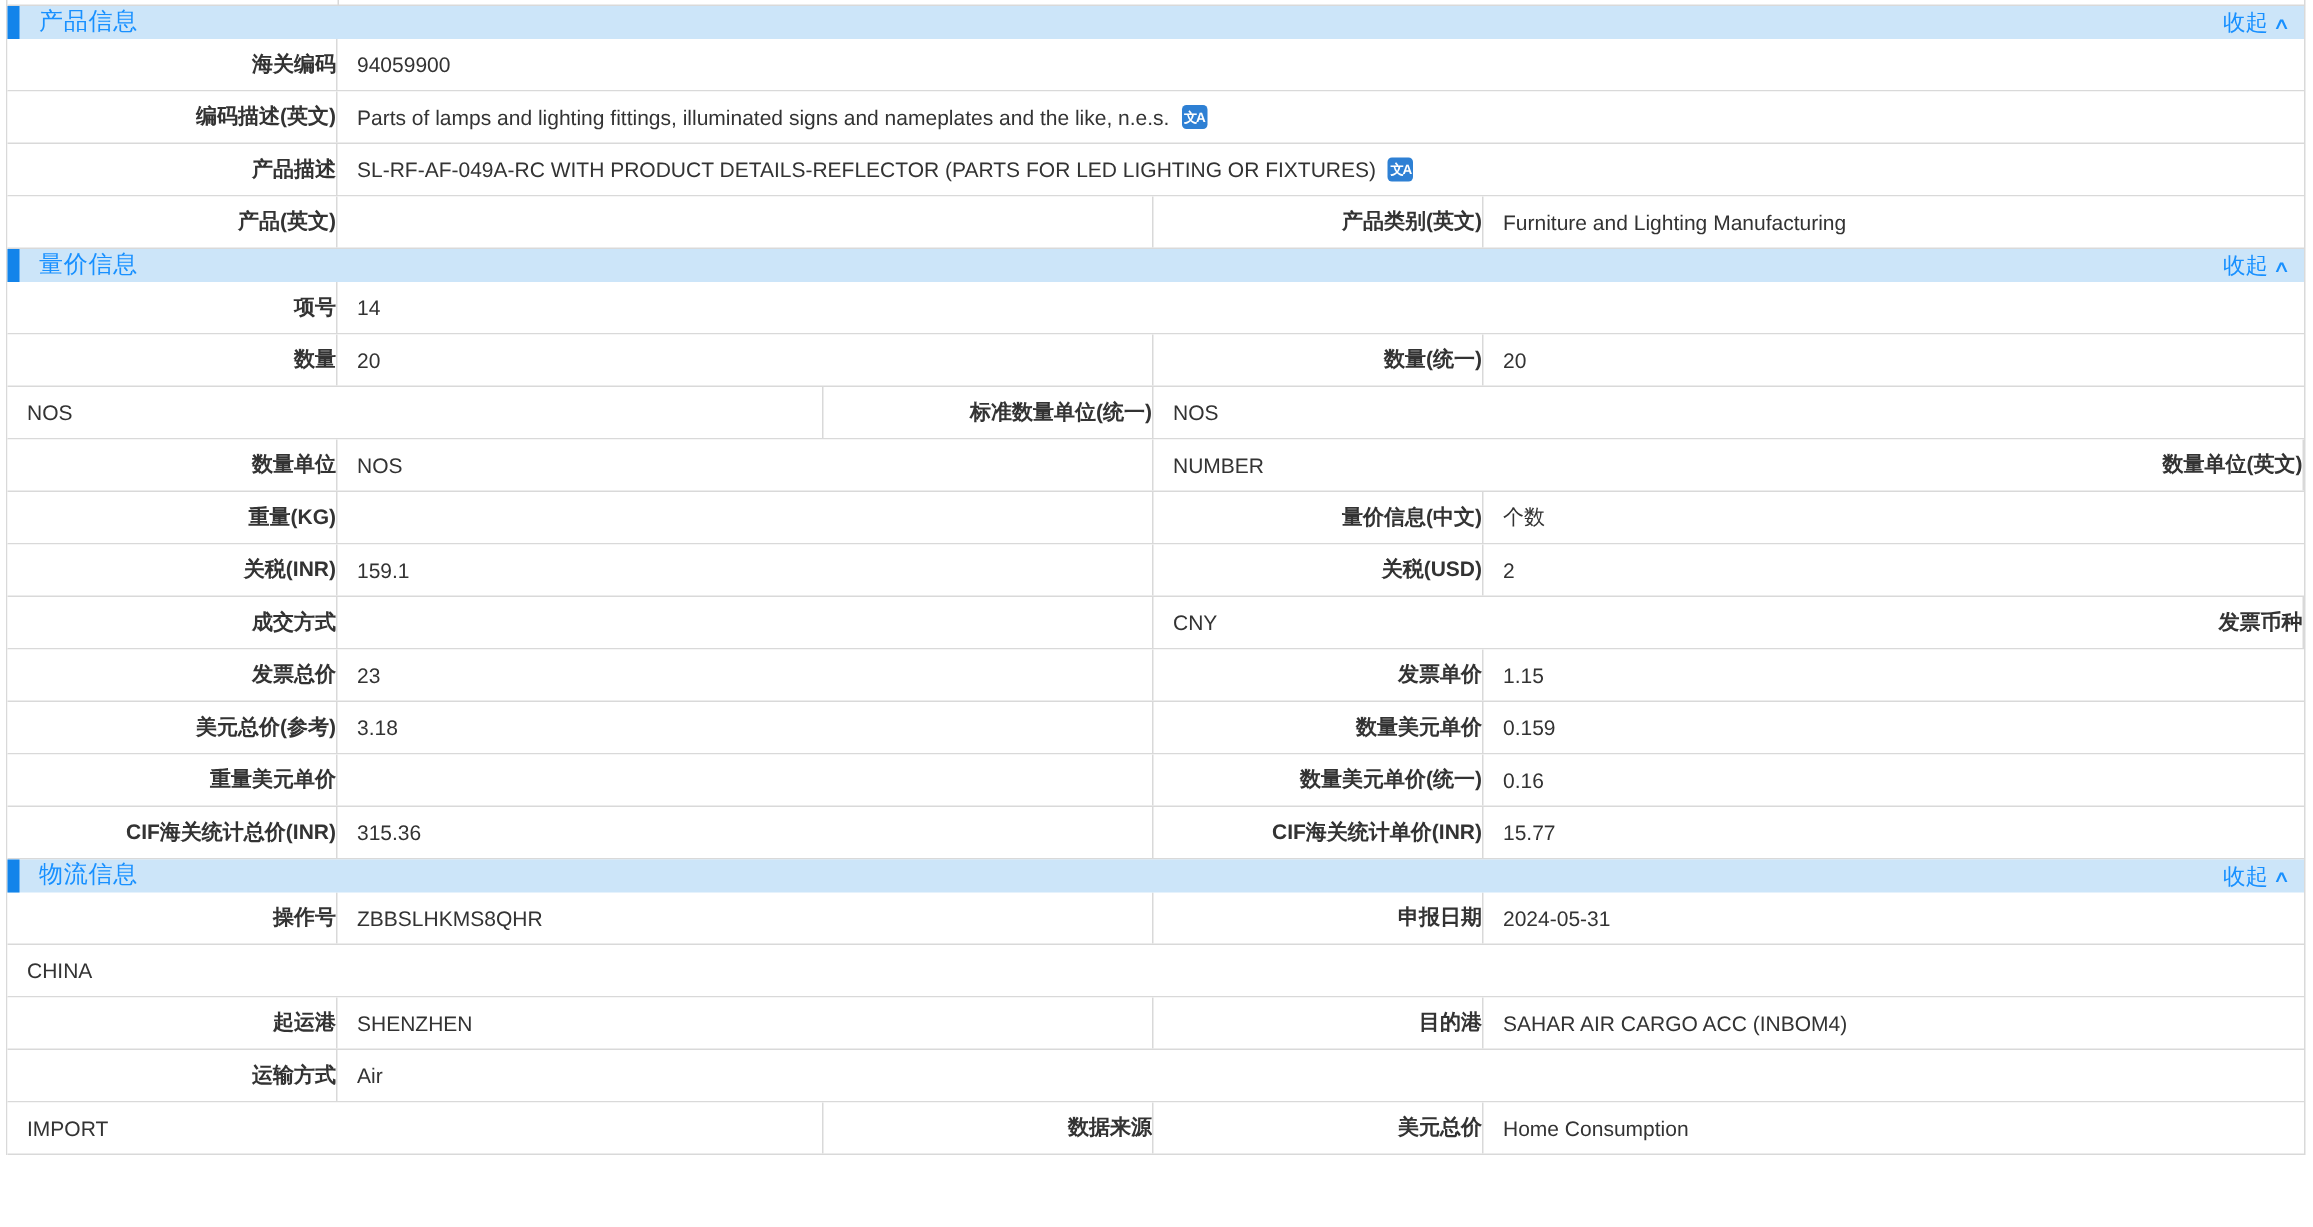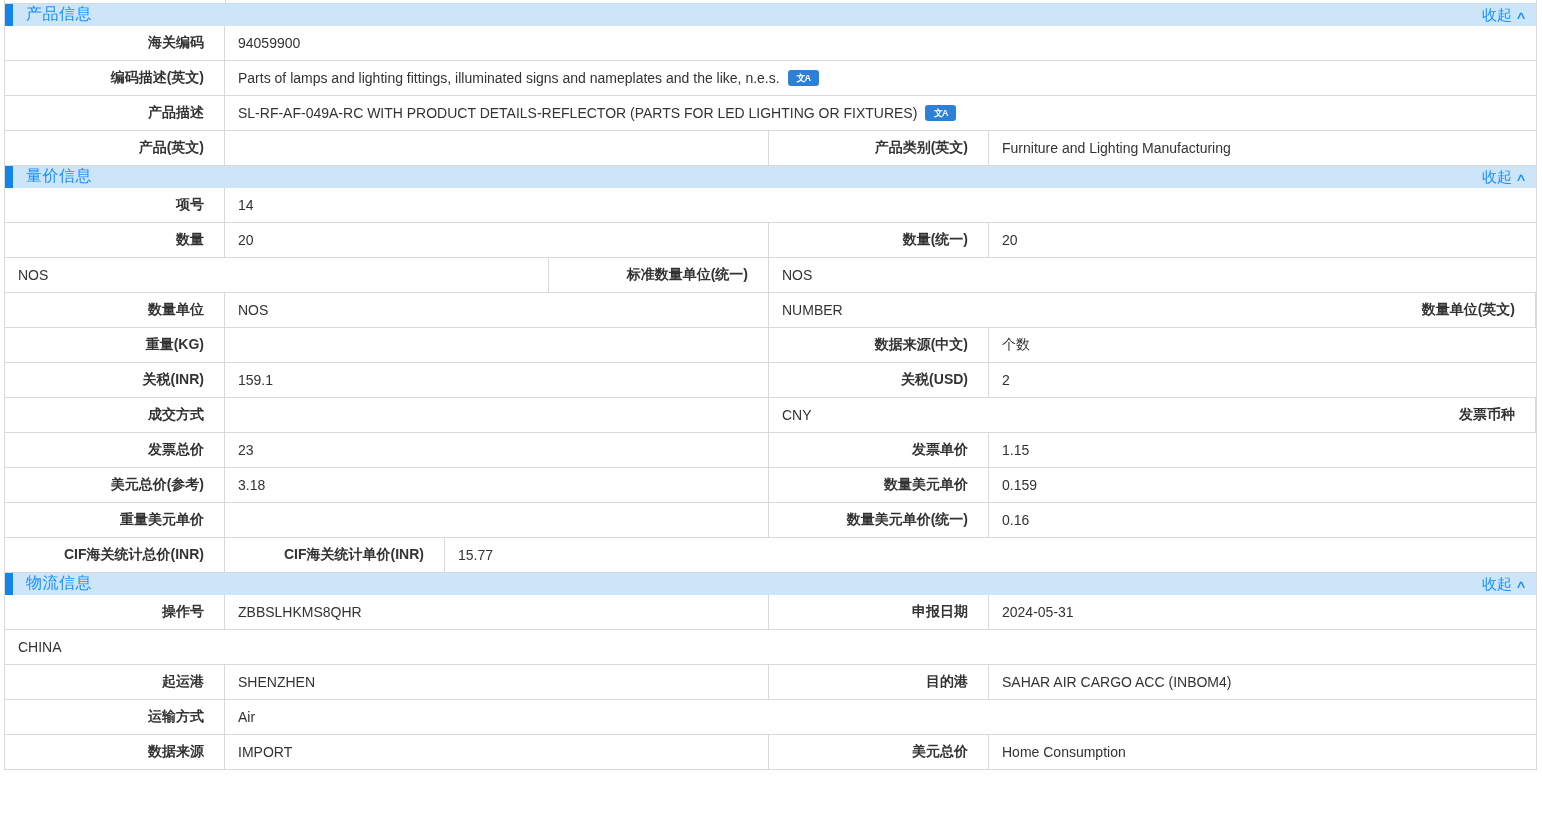--- a/index.html
+++ b/index.html
@@ -19,27 +19,27 @@
   .partial-row .stub-divider{position:absolute;left:220px;top:0;width:1px;height:4px;background:var(--border);}
   .section-header{position:relative;height:22px;background:var(--header-bg);
     display:flex;}
   .accent-bar{position:absolute;left:0;top:0;width:8px;height:100%;background:var(--accent);}
   .section-title{margin-left:21px;font-size:16px;color:var(--link);font-weight:400;letter-spacing:.5px;}
   .collapse-btn{position:absolute;right:11px;top:0;height:100%;display:flex;align-items:center;
     color:var(--link);font-size:15px;cursor:pointer;user-select:none;}
   .collapse-btn .chev{font-size:11px;margin-left:5px;transform:scaleX(1.5);display:inline-block;}
   .row{display:flex;height:35px;border-bottom:1px solid var(--border);background:#fff;}
   .cell{display:flex;align-items:center;overflow:hidden;white-space:nowrap;}
-  .cell-label{flex:0 0 220px;justify-content:flex-end;padding-right:20px;font-weight:700;
+  .cell-label{flex:0 0 220px;justify-content:flex-end;padding-right:0;font-weight:700;
     border-right:1px solid var(--border);}
   .cell-value{flex:1 1 auto;padding-left:13px;text-align:right;}
   .cell-value.half{flex:0 0 544px;border-right:1px solid var(--border);}
   .cell-label.right{flex:0 0 220px;border-right:1px solid var(--border);}
   .t-icon{display:inline-flex;align-items:center;justify-content:center;margin-left:8px;
-    width:31px;height:16px;border-radius:3px;background:var(--icon-bg);color:#fff;
+    width:17px;height:16px;border-radius:3px;background:var(--icon-bg);color:#fff;
     font-size:9px;font-weight:700;letter-spacing:-1px;cursor:pointer;flex:0 0 auto;}
 </style>
 </head>
 <body>
 
 <div class="table-wrap">
   <div class="partial-row">
     <span class="stub-divider"></span>
   </div>
   <div id="sections-root">
@@ -122,21 +122,21 @@
         <div class="cell cell-value">
           <span>NUMBER</span>
         </div>
         <div class="cell cell-label right">数量单位(英文)</div>
       </div>
       <div class="row">
         <div class="cell cell-label">重量(KG)</div>
         <div class="cell cell-value half">
           <span></span>
         </div>
-        <div class="cell cell-label right">数据来源(中文)</div>
+        <div class="cell cell-label right">量价信息(中文)</div>
         <div class="cell cell-value">
           <span>个数</span>
         </div>
       </div>
       <div class="row">
         <div class="cell cell-label">关税(INR)</div>
         <div class="cell cell-value half">
           <span>159.1</span>
         </div>
         <div class="cell cell-label right">关税(USD)</div>
@@ -179,20 +179,23 @@
         <div class="cell cell-value half">
           <span></span>
         </div>
         <div class="cell cell-label right">数量美元单价(统一)</div>
         <div class="cell cell-value">
           <span>0.16</span>
         </div>
       </div>
       <div class="row">
         <div class="cell cell-label">CIF海关统计总价(INR)</div>
+        <div class="cell cell-value half">
+          <span>315.36</span>
+        </div>
         <div class="cell cell-label right">CIF海关统计单价(INR)</div>
         <div class="cell cell-value">
           <span>15.77</span>
         </div>
       </div>
       <div class="section-header">
         <span class="accent-bar"></span>
         <span class="section-title">物流信息</span>
         <span class="collapse-btn">
           <span>收起</span>
@@ -224,23 +227,23 @@
           <span>SAHAR AIR CARGO ACC (INBOM4)</span>
         </div>
       </div>
       <div class="row">
         <div class="cell cell-label">运输方式</div>
         <div class="cell cell-value">
           <span>Air</span>
         </div>
       </div>
       <div class="row">
+        <div class="cell cell-value half">
+          <span>IMPORT</span>
+        </div>
         <div class="cell cell-label">数据来源</div>
-        <div class="cell cell-value half">
-          <span>IMPORT</span>
-        </div>
         <div class="cell cell-label right">美元总价</div>
         <div class="cell cell-value">
           <span>Home Consumption</span>
         </div>
       </div>
     </div>
 </div>
 
 </body></html>

